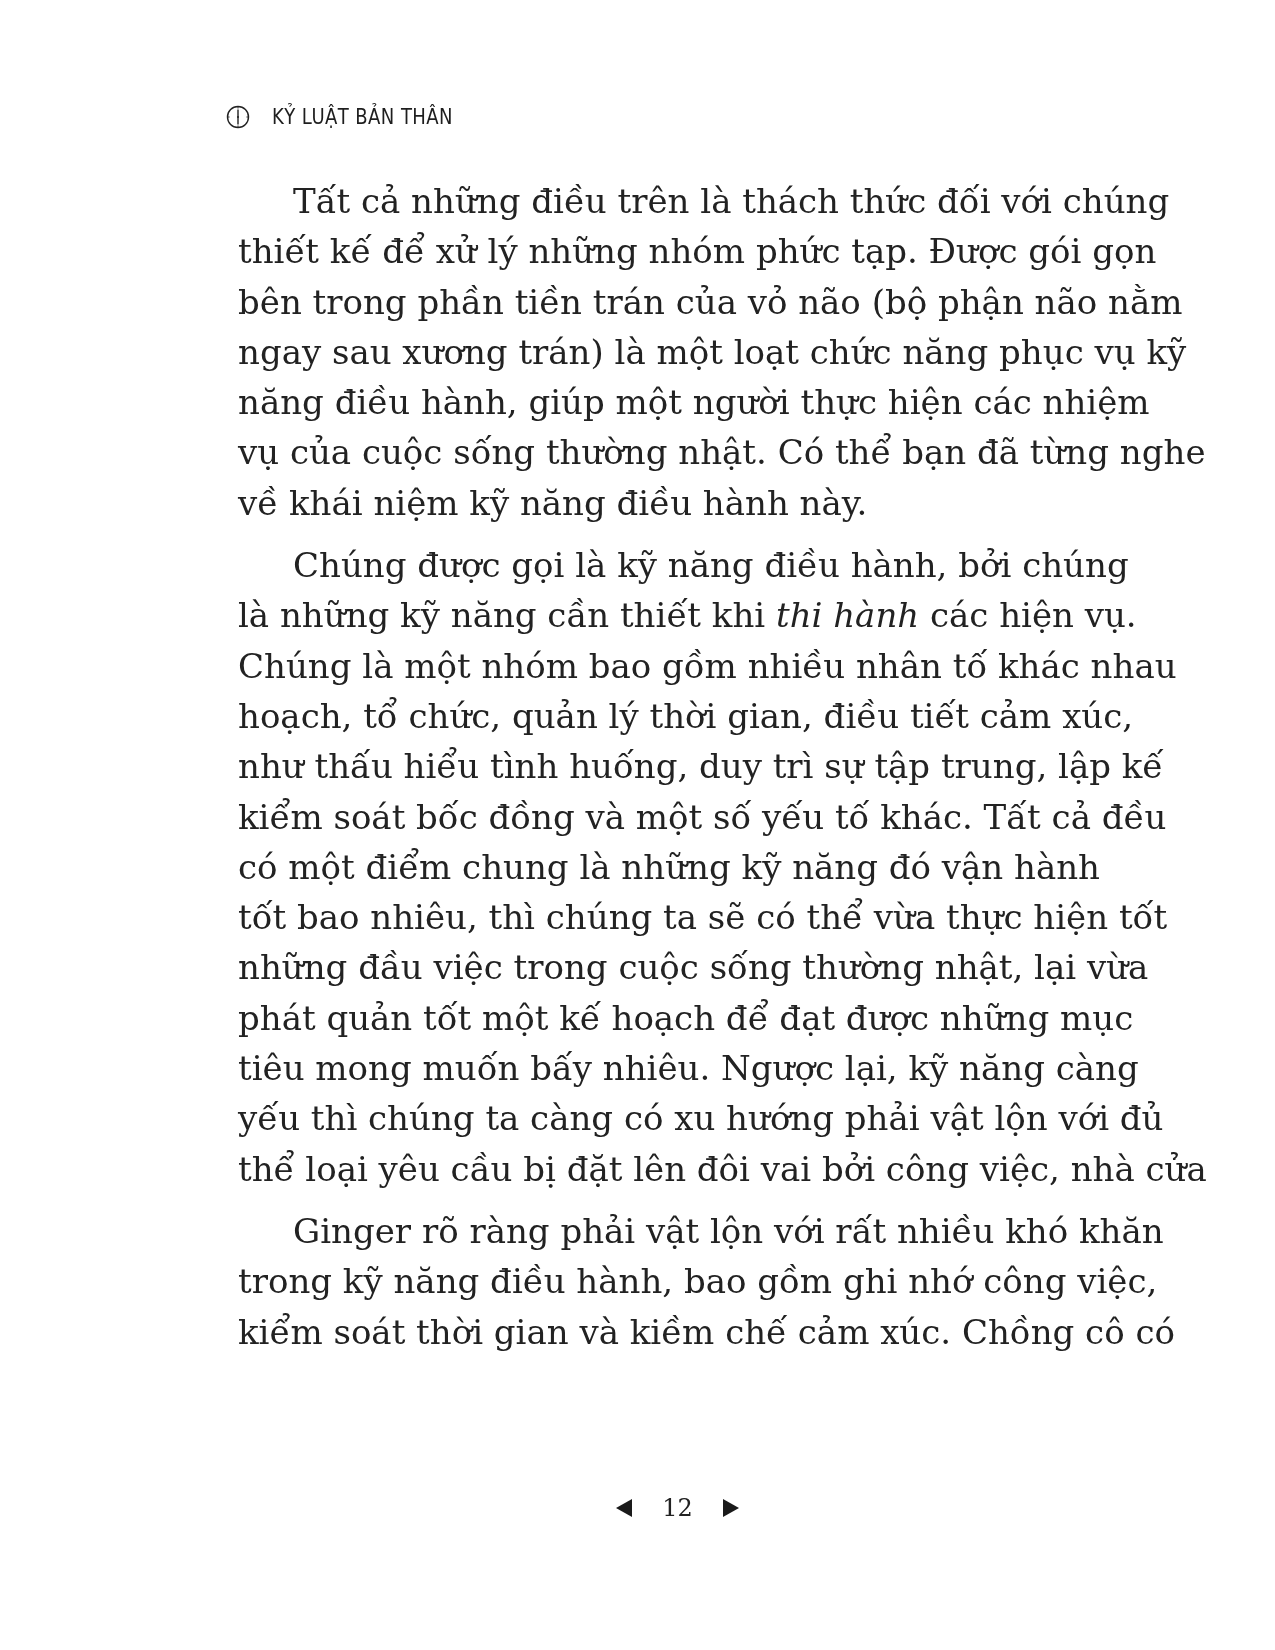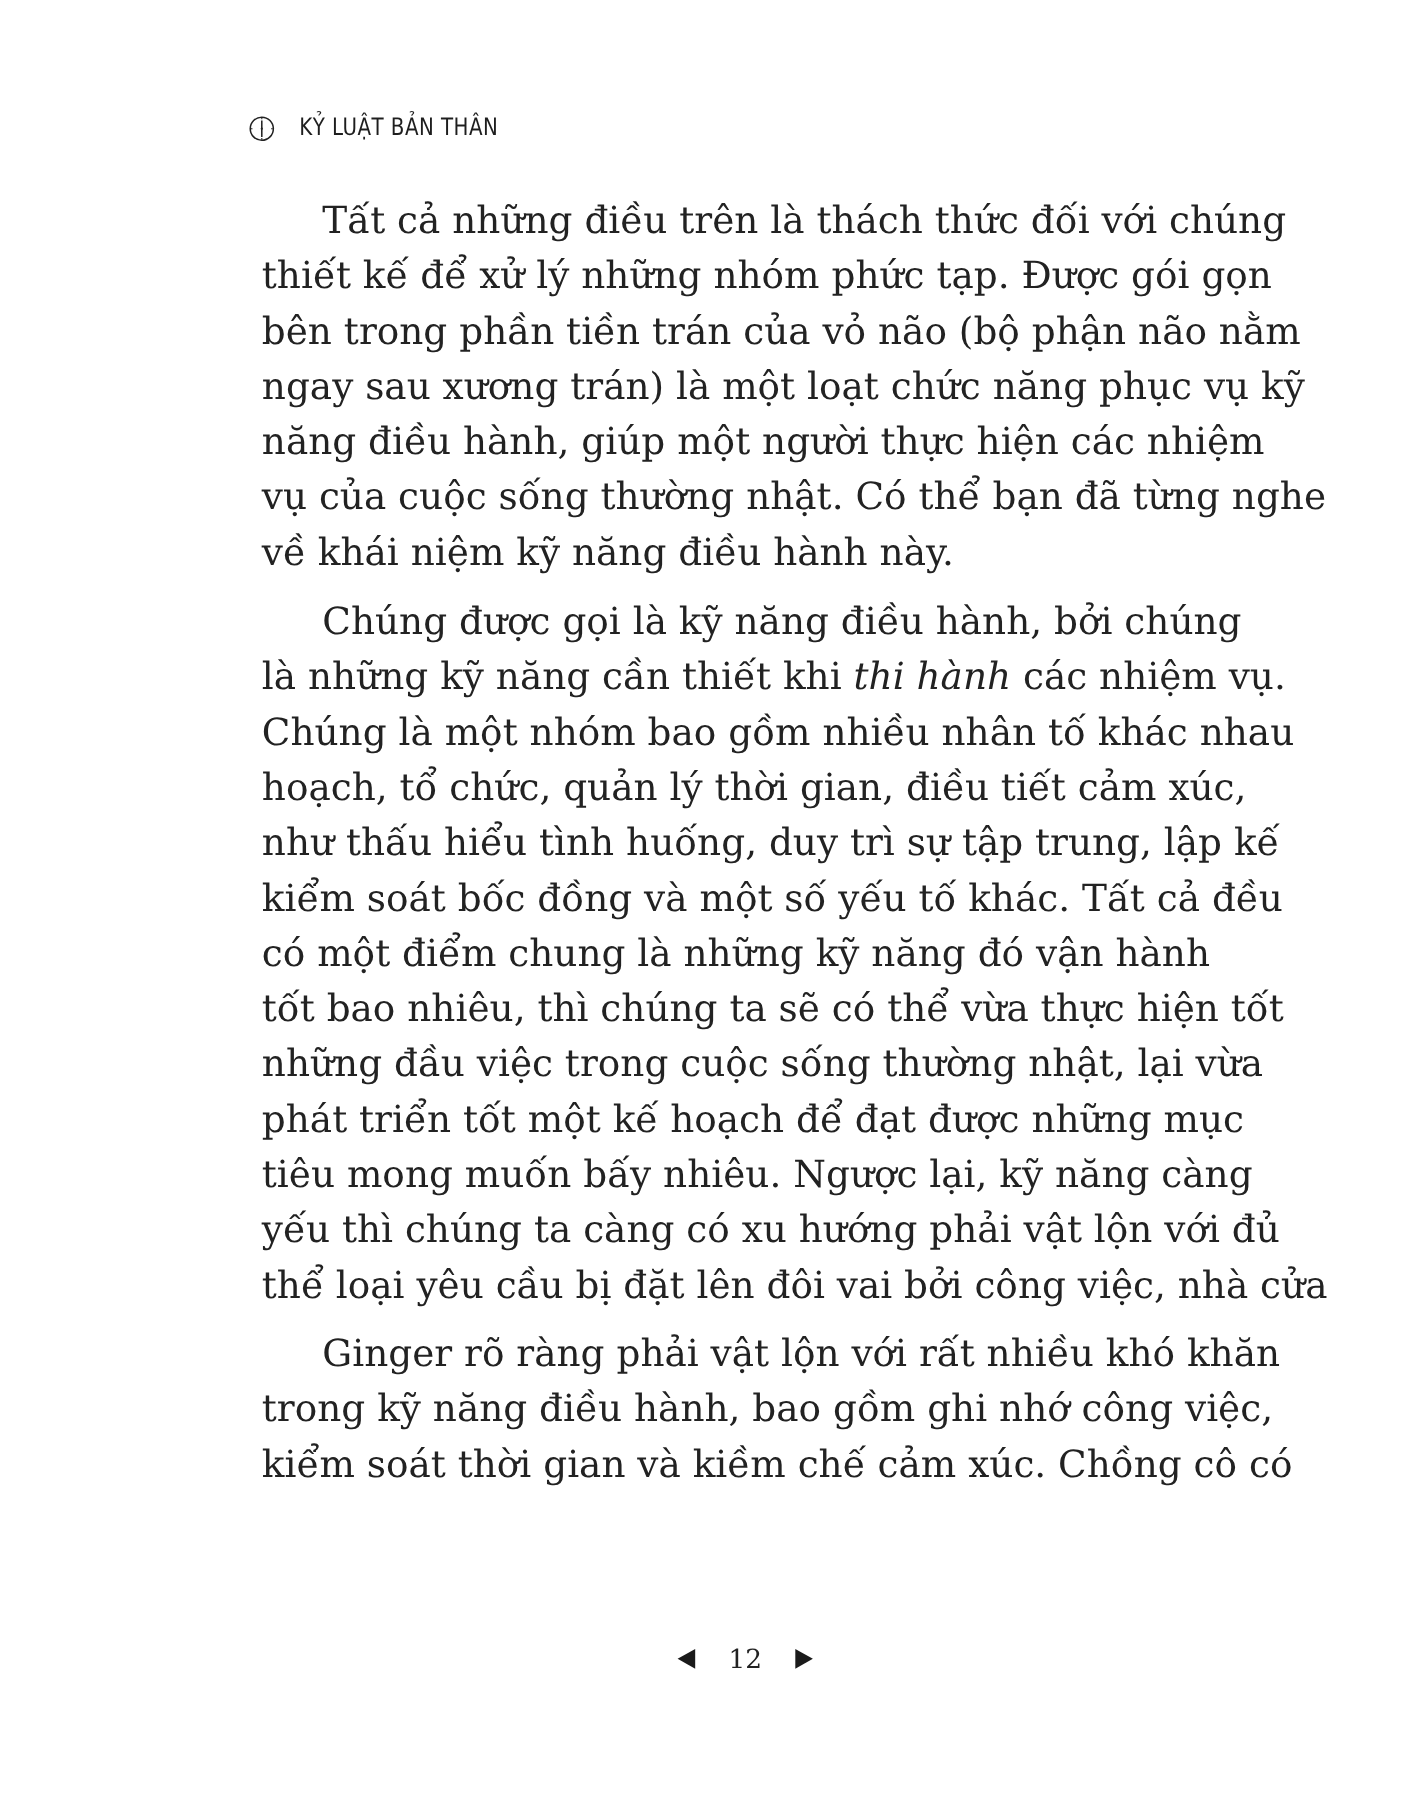--- a/index.html
+++ b/index.html
@@ -64,29 +64,29 @@
     <span class="line first">Tất cả những điều trên là thách thức đối với chúng</span>
     <span class="line">thiết kế để xử lý những nhóm phức tạp. Được gói gọn</span>
     <span class="line">bên trong phần tiền trán của vỏ não (bộ phận não nằm</span>
     <span class="line">ngay sau xương trán) là một loạt chức năng phục vụ kỹ</span>
     <span class="line">năng điều hành, giúp một người thực hiện các nhiệm</span>
     <span class="line">vụ của cuộc sống thường nhật. Có thể bạn đã từng nghe</span>
     <span class="line last">về khái niệm kỹ năng điều hành này.</span>
   </div>
   <div class="para">
     <span class="line first">Chúng được gọi là kỹ năng điều hành, bởi chúng</span>
-    <span class="line"><span>là những kỹ năng cần thiết khi </span><span class="ital">thi hành</span><span> các nhiệm vụ.</span></span>
+    <span class="line"><span>là những kỹ năng cần thiết khi </span><span class="ital">thi hành</span><span> các hiện vụ.</span></span>
     <span class="line">Chúng là một nhóm bao gồm nhiều nhân tố khác nhau</span>
     <span class="line">hoạch, tổ chức, quản lý thời gian, điều tiết cảm xúc,</span>
     <span class="line">như thấu hiểu tình huống, duy trì sự tập trung, lập kế</span>
     <span class="line">kiểm soát bốc đồng và một số yếu tố khác. Tất cả đều</span>
     <span class="line">có một điểm chung là những kỹ năng đó vận hành</span>
     <span class="line">tốt bao nhiêu, thì chúng ta sẽ có thể vừa thực hiện tốt</span>
     <span class="line">những đầu việc trong cuộc sống thường nhật, lại vừa</span>
-    <span class="line">phát triển tốt một kế hoạch để đạt được những mục</span>
+    <span class="line">phát quản tốt một kế hoạch để đạt được những mục</span>
     <span class="line">tiêu mong muốn bấy nhiêu. Ngược lại, kỹ năng càng</span>
     <span class="line">yếu thì chúng ta càng có xu hướng phải vật lộn với đủ</span>
     <span class="line">thể loại yêu cầu bị đặt lên đôi vai bởi công việc, nhà cửa</span>
   </div>
   <div class="para">
     <span class="line first">Ginger rõ ràng phải vật lộn với rất nhiều khó khăn</span>
     <span class="line">trong kỹ năng điều hành, bao gồm ghi nhớ công việc,</span>
     <span class="line">kiểm soát thời gian và kiềm chế cảm xúc. Chồng cô có</span>
   </div>
 </div>

